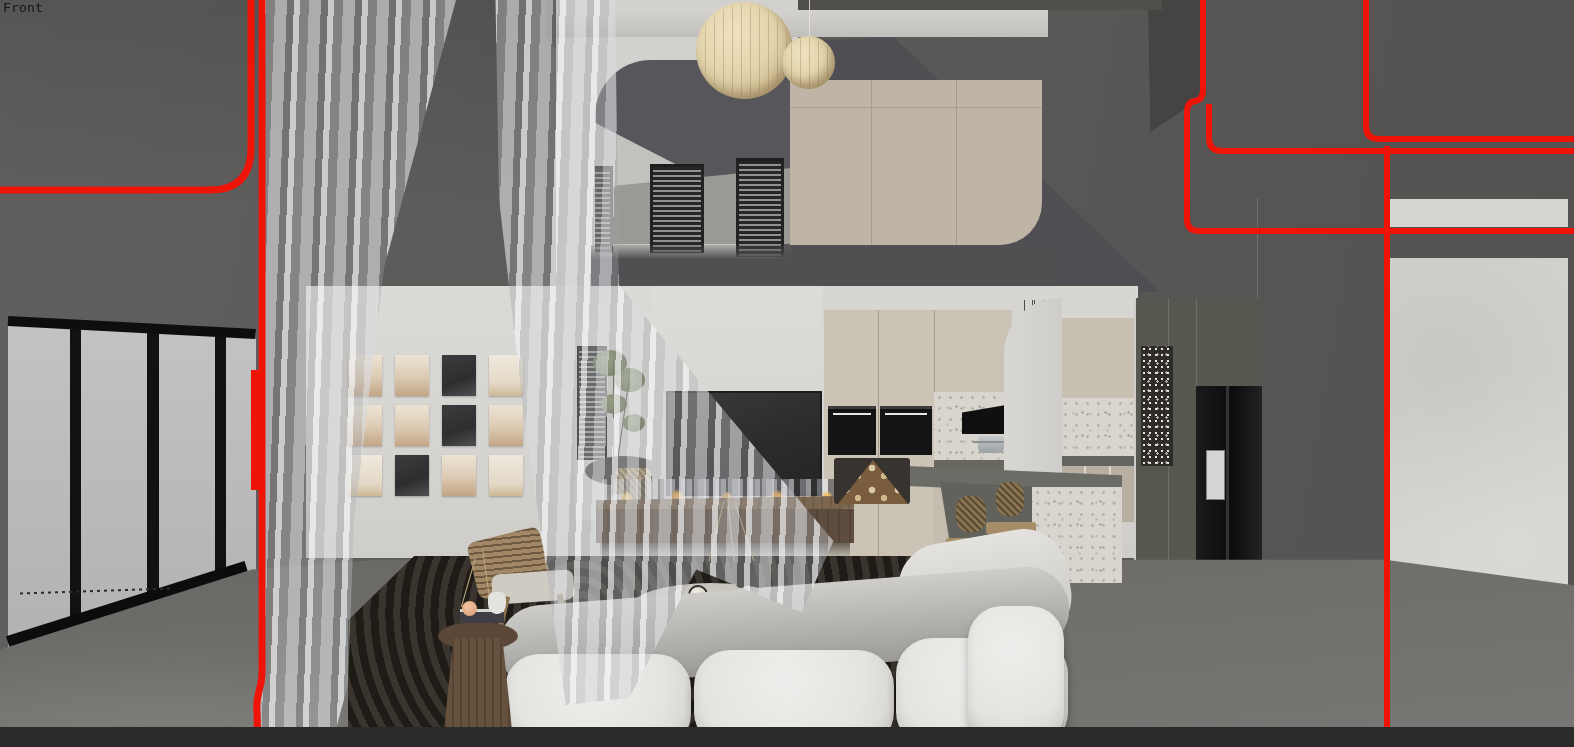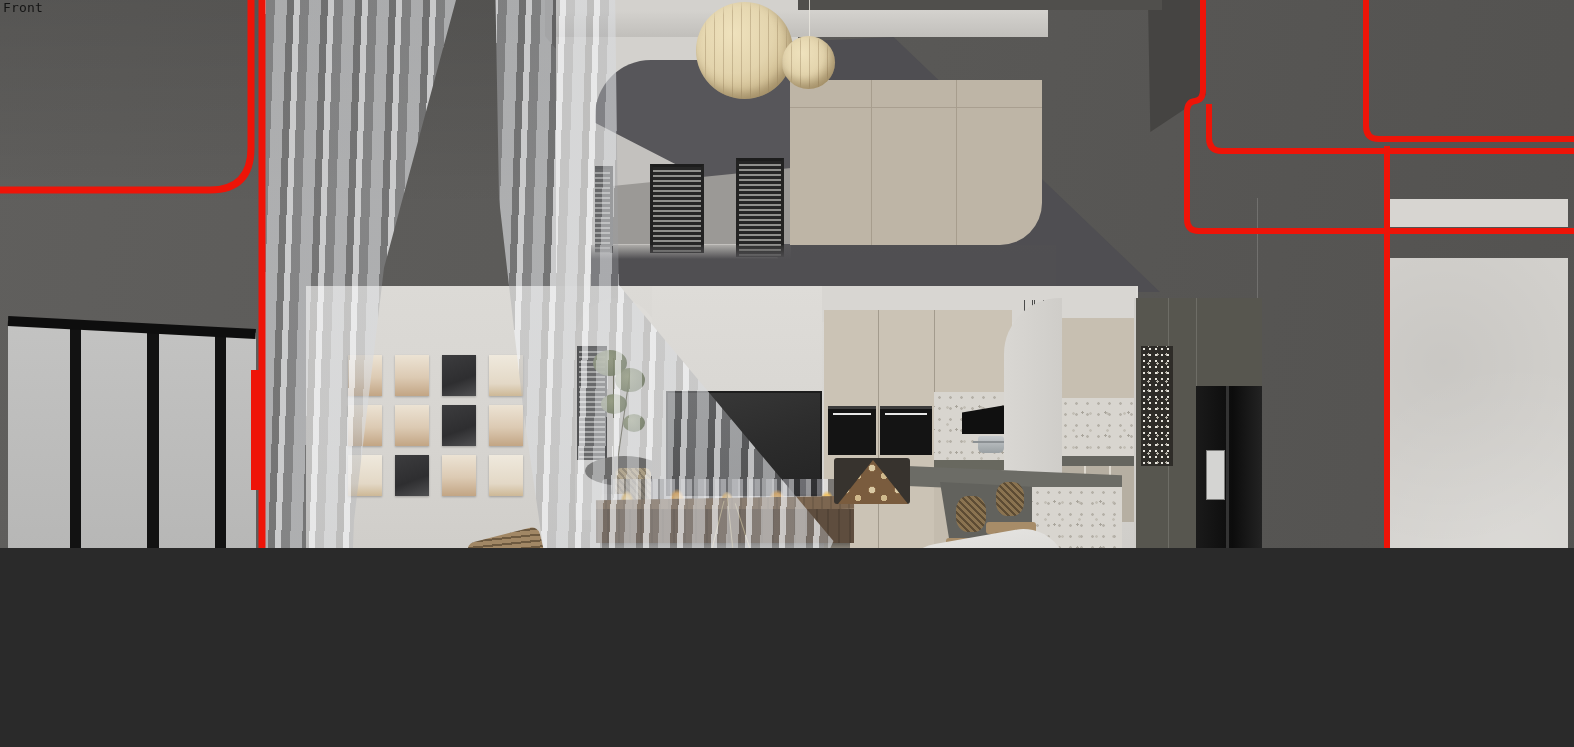--- a/index.html
+++ b/index.html
@@ -1,16 +1,16 @@
 <!DOCTYPE html>
 <html><head>
 <meta charset="utf-8">
 <style>
   html,body{margin:0;padding:0;background:#2a2a2a;font-family:"Liberation Sans",sans-serif;}
-  .scene{position:relative;width:1574px;height:548px;overflow:hidden;background:#5d5c5a;}
+  .scene{position:relative;width:1574px;height:727px;overflow:hidden;background:#5d5c5a;}
   .abs{position:absolute;}
 
   
   .wall-base{left:0;top:0;width:1574px;height:747px;
     background:linear-gradient(100deg,#605f5d 0%,#5b5a58 40%,#575654 70%,#535250 100%);}
   .wall-shade-tl{left:0;top:0;width:560px;height:300px;
     background:linear-gradient(180deg,rgba(0,0,0,.10),rgba(0,0,0,0) 70%);}
   .dark-wedge-a{left:545px;top:0;width:34px;height:58px;background:#413f3d;
     clip-path:polygon(0 0,100% 0,55% 100%,0 62%);}
   .dark-wedge-b{left:1148px;top:0;width:58px;height:132px;background:#454442;

